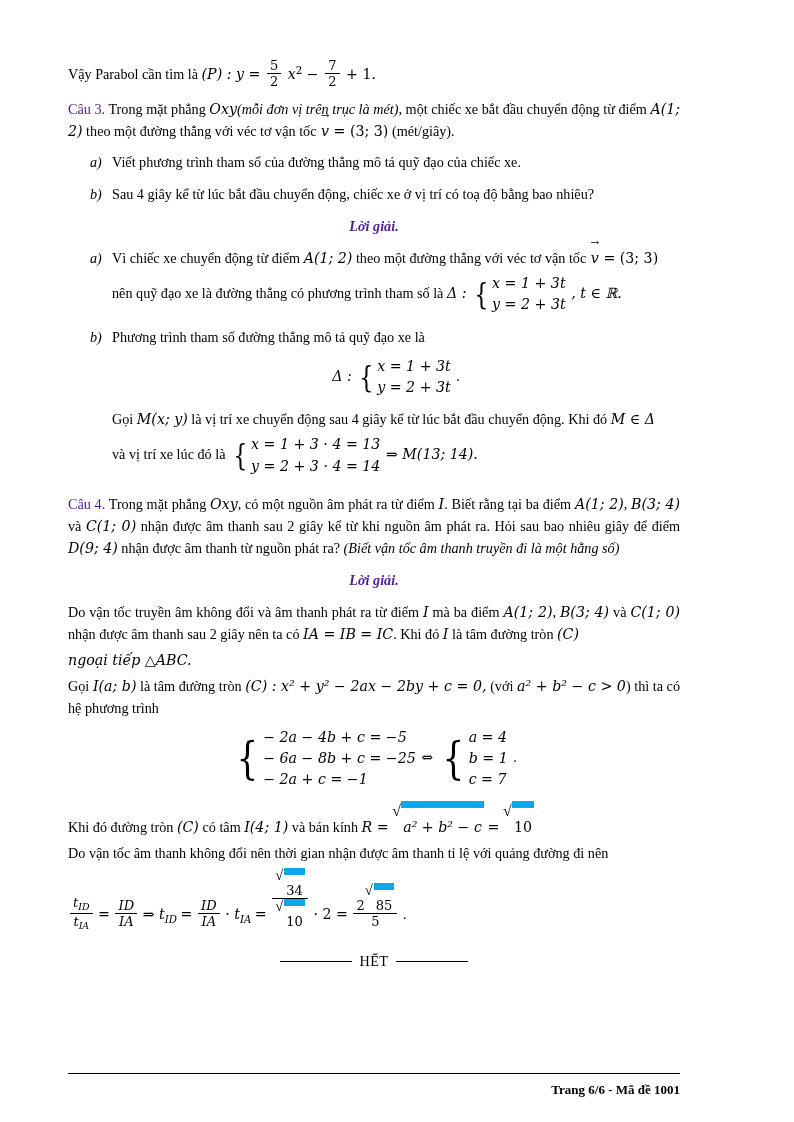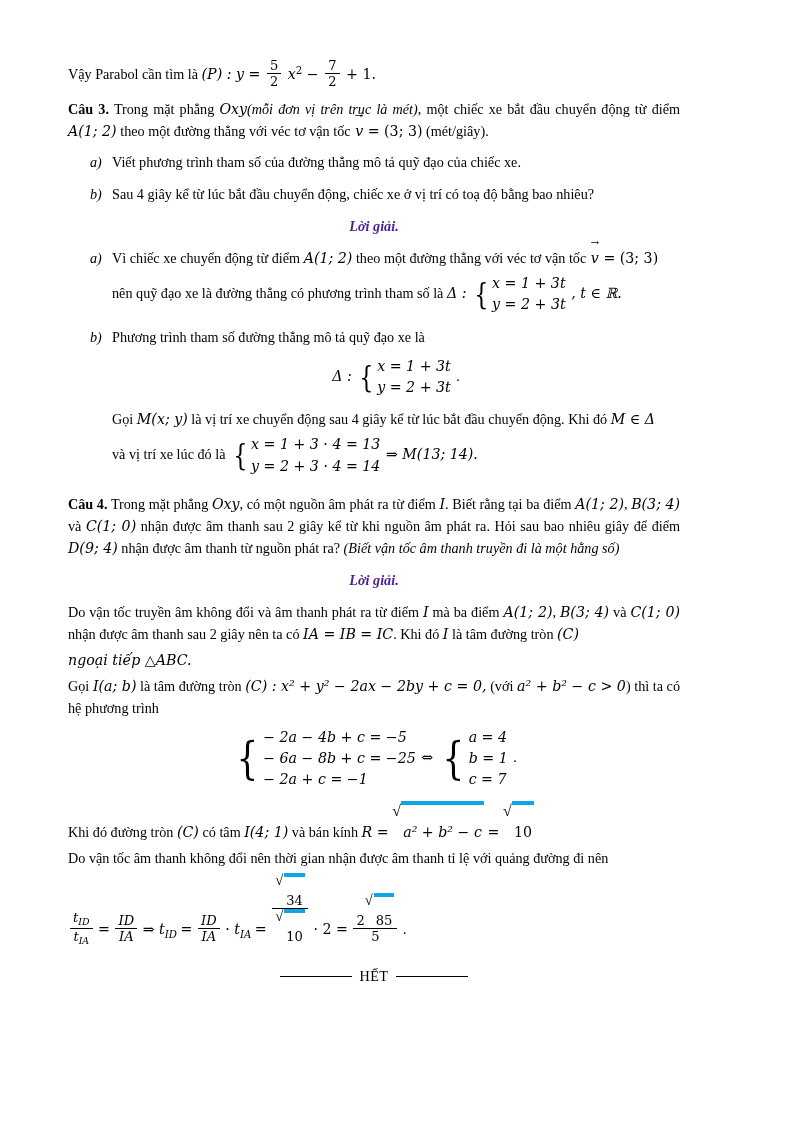--- a/index.html
+++ b/index.html
@@ -22,22 +22,22 @@
     height: 1122px;
     box-sizing: border-box;
     padding: 58px 68px 0 68px;
   }
   .para {
     margin: 0 0 9px 0;
     text-align: justify;
   }
   .tight { margin-bottom: 4px; }
   .label-cau {
-    color: #000000;
-    font-weight: bold;
+    color: #4c1d95;
+    font-weight: normal;
   }
   .italic { font-style: italic; }
   .loigiai {
     color: #4c1d95;
     font-weight: bold;
     font-style: italic;
     text-align: center;
     margin: 10px 0 10px 0;
   }
   .math { font-family: "DejaVu Serif", serif; font-style: italic; }
@@ -75,22 +75,22 @@
     padding-left: 9px;
   }
   .sqrt::before {
     content: "√";
     position: absolute;
     left: 0;
     top: -0.08em;
     font-size: 1.12em;
   }
   .sqrt > .rad {
-    border-top: 4px solid #0ea5e9;
-    padding: 16px 2px 0 2px;
+    border-top: 7px solid #0ea5e9;
+    padding: 8px 2px 0 2px;
     display: inline-block;
   }
   
   .sys {
     display: inline-flex;
     align-items: center;
     vertical-align: middle;
     margin: 0 2px;
   }
   .sys .brace {
@@ -370,13 +370,16 @@
       <span class="num"><span class="mathup">2</span><span class="sqrt"><span class="rad mathup">85</span></span></span>
       <span class="den mathup">5</span>
     </span>
     <span>.</span>
   </p>
 
   <p class="hetline">
     <span class="rule"></span><span>HẾT</span><span class="rule"></span>
   </p>
 
+  <div class="footer">
+    <span>Trang 6/6 - Mã đề 1001</span>
+  </div>
 </div>
 
 </body></html>

